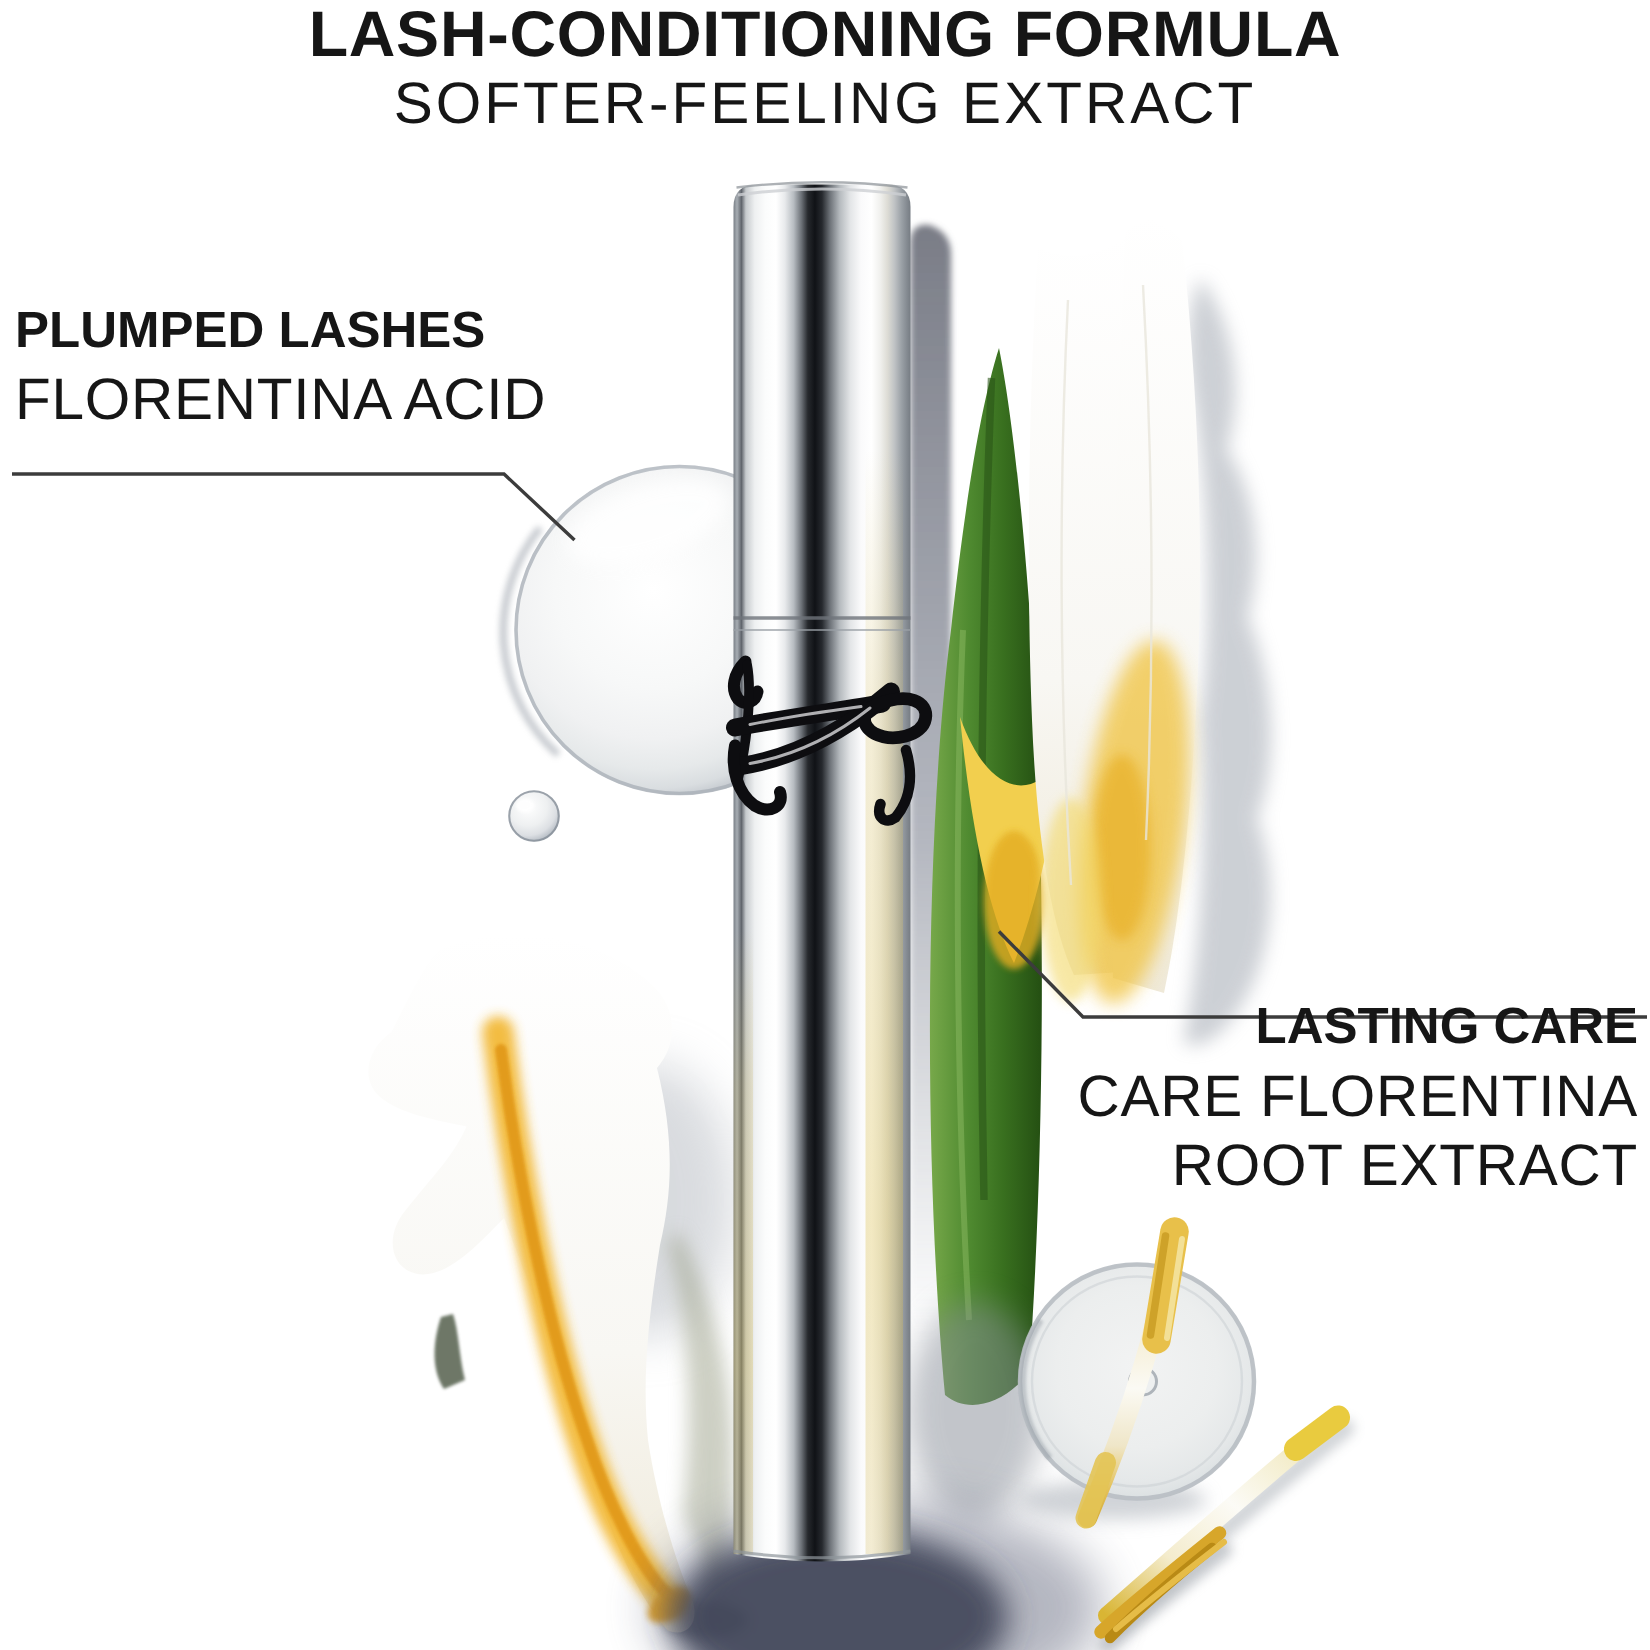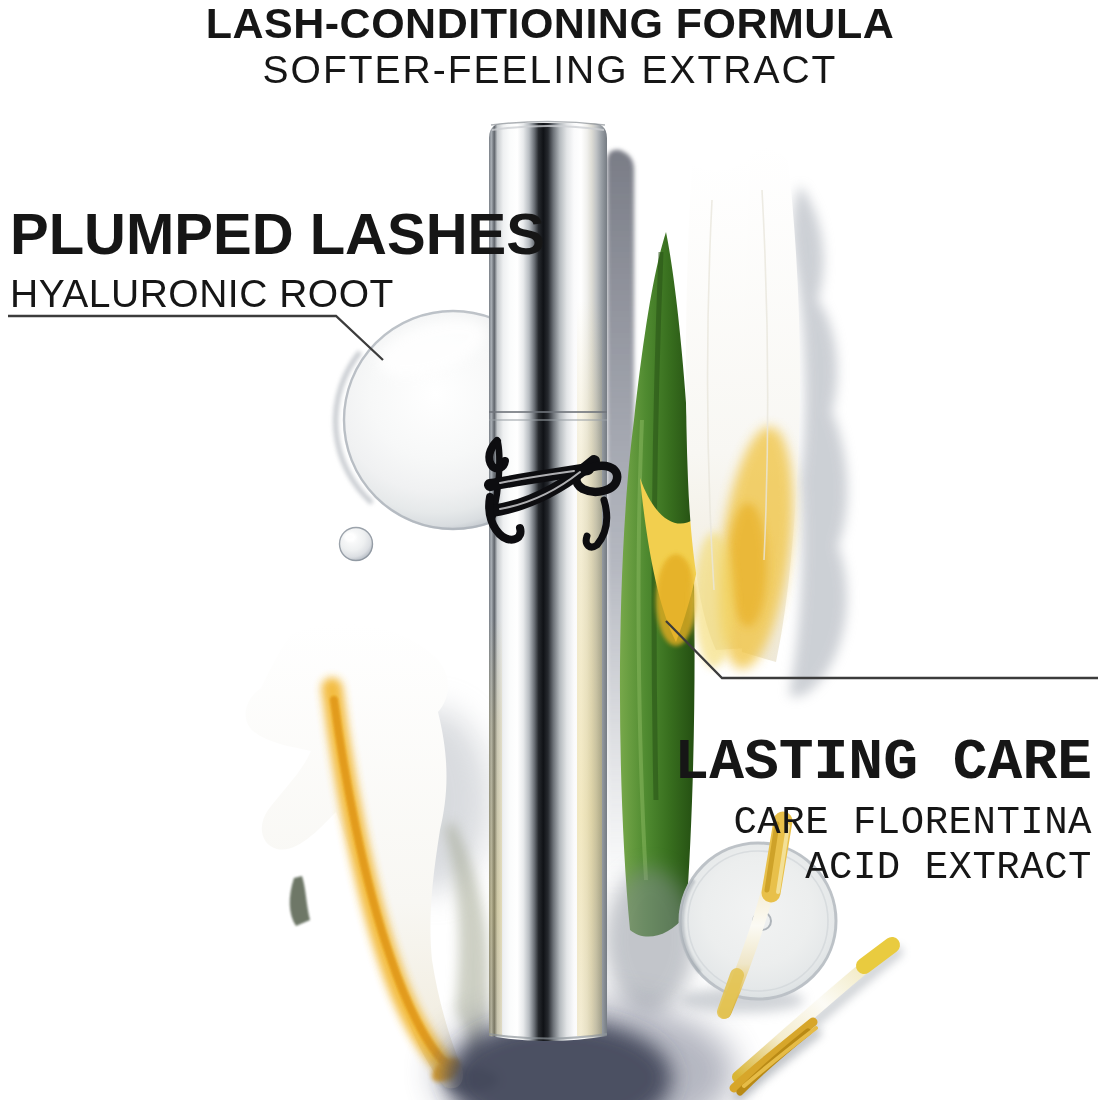--- a/index.html
+++ b/index.html
@@ -5,24 +5,24 @@
   html,body{margin:0;padding:0;background:#ffffff;}
   .canvas{
     position:relative;width:1100px;height:1100px;background:#ffffff;
     overflow:hidden;font-family:"Liberation Sans",sans-serif;color:#161616;
   }
   .art{position:absolute;left:0;top:0;width:1100px;height:1100px;}
   .headline{position:absolute;top:1px;left:0;width:1100px;text-align:center;line-height:1.06;}
   .headline .t1{font-size:43px;font-weight:700;letter-spacing:.5px;}
   .headline .t2{font-size:39px;font-weight:400;letter-spacing:2px;margin-top:2px;}
   .callout{position:absolute;}
-  .callout .t1{font-size:58px;font-weight:700;letter-spacing:0;line-height:1.1;text-align:right;}
+  .callout .t1{font-size:34px;font-weight:700;letter-spacing:0;line-height:1.1;}
   .callout .t2{font-size:39px;font-weight:400;letter-spacing:.5px;line-height:1.17;margin-top:5px;}
   .callout-left{top:202px;left:10px;text-align:left;}
-  .callout-right{top:731px;right:8px;text-align:right;font-family:Liberation Mono, monospace;}
+  .callout-right{top:666px;right:8px;text-align:right;}
   .callout-right .t2{margin-top:6px;}
 </style>
 </head>
 <body>
 
 <div class="canvas">
 
   <svg class="art" viewBox="0 0 1100 1100" aria-hidden="true">
     <defs>
       <filter id="b1" x="-50%" y="-50%" width="200%" height="200%">
@@ -247,24 +247,24 @@
     <polyline points="666,621 722,678 1098,678" fill="none" stroke="#3c3c3c" stroke-width="2.3"></polyline>
   </svg>
 
   <div class="headline">
     <div class="t1">LASH-CONDITIONING FORMULA</div>
     <div class="t2">SOFTER-FEELING EXTRACT</div>
   </div>
 
   <div class="callout callout-left">
     <div class="t1">PLUMPED LASHES</div>
-    <div class="t2">HYALURONIC ROOT</div>
+    <div class="t2">FLORENTINA ACID</div>
   </div>
 
   <div class="callout callout-right">
     <div class="t1">LASTING CARE</div>
     <div class="t2">
       <div>CARE FLORENTINA</div>
-      <div>ACID EXTRACT</div>
+      <div>ROOT EXTRACT</div>
     </div>
   </div>
 
 </div>
 
 </body></html>

